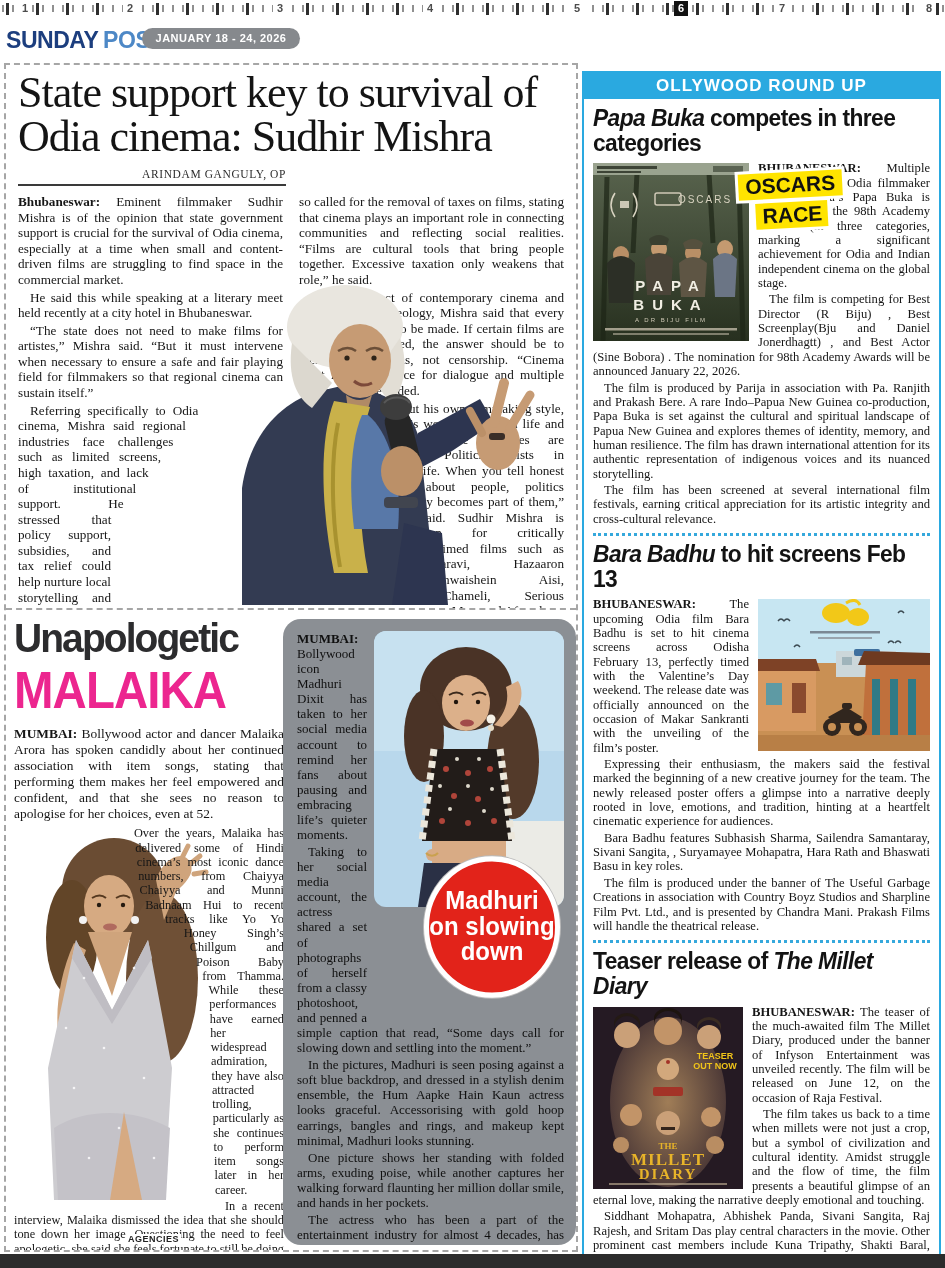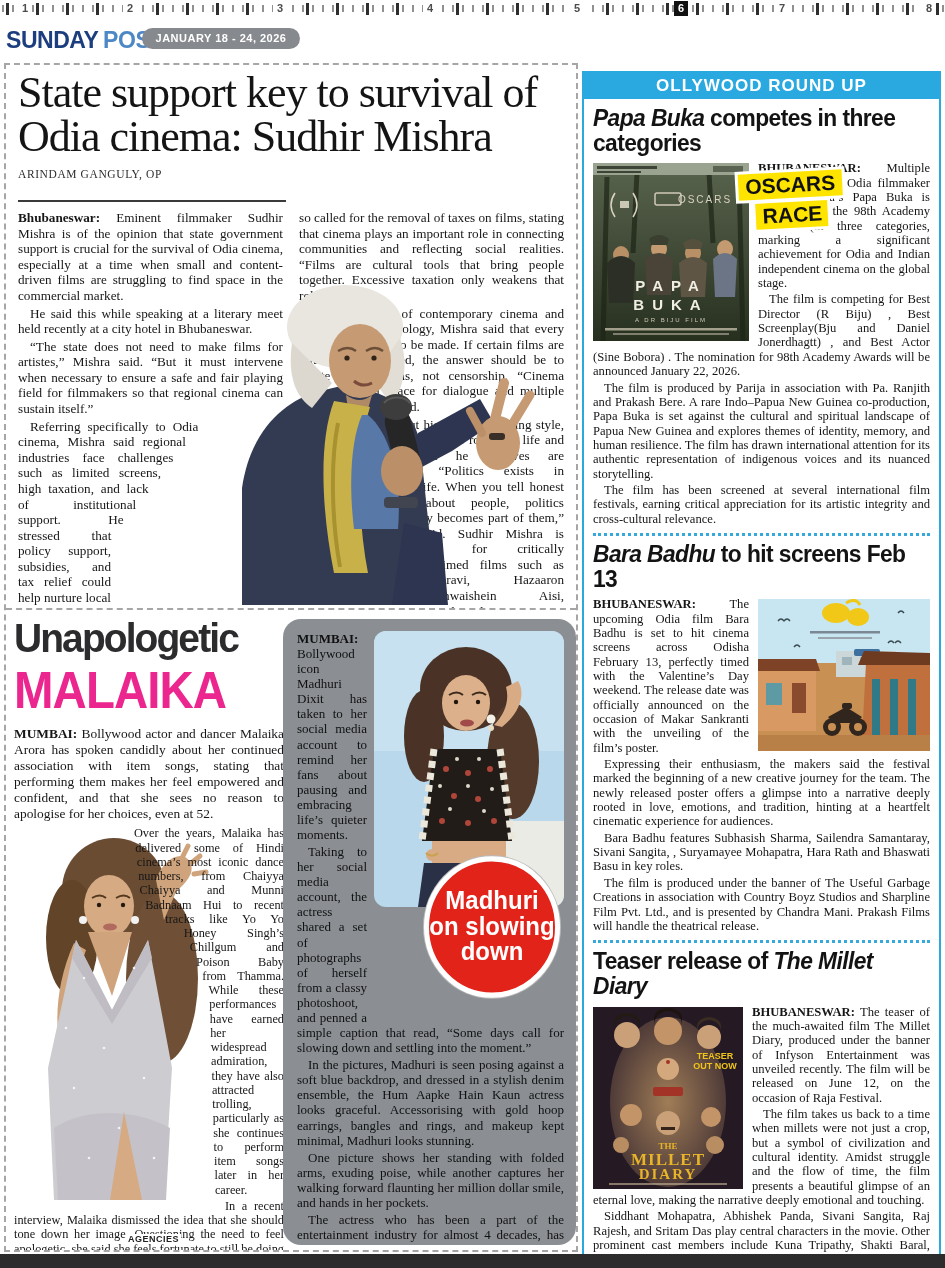--- a/index.html
+++ b/index.html
@@ -30,21 +30,21 @@
   .section-wrap { position:absolute; right:8px; top:6px; display:flex; align-items:center; gap:8px; }
   .section-name { color:#2fb0e8; font-family:"Liberation Sans",sans-serif; font-weight:800; font-size:23px;
     letter-spacing:-0.5px; transform:scaleX(0.97); transform-origin:right; }
 
   
   .left-region { position:absolute; left:4px; top:63px; width:574px; height:1189px; border:2px dashed #a6a6a6; background:#fff; }
   .article-top { position:absolute; left:0; top:0; width:100%; height:545px; border-bottom:2px dashed #a6a6a6;
     padding:6px 12px 0 12px; overflow:hidden; }
   .headline { font-size:44px; line-height:0.99; letter-spacing:-1px; color:#141414; font-weight:normal; }
   .byline { margin-top:10px; width:268px; font-size:11.5px; letter-spacing:0.6px; color:#2c2c2c;
-    border-bottom:2px solid #3a3a3a; padding-bottom:20px; }
+    border-bottom:2px solid #3a3a3a; padding-bottom:4px;text-align:right; }
   .cols { display:flex; gap:16px; margin-top:8px; }
   .col { width:266px; font-size:13.2px; line-height:1.18; text-align:justify; }
   .col p { margin-bottom:2px; }
   .col p.ind { text-indent:12px; }
   .flo-c1 { float:right; width:168px; height:250px; margin-left:4px;
     shape-outside:polygon(58% 0%,100% 0%,100% 100%,0% 100%,0% 50%); }
   .flo-c2 { float:left; width:150px; height:262px; margin-right:4px;
     shape-outside:polygon(0% 0%,10% 0%,68% 52%,100% 84%,100% 100%,0% 100%); }
   .mishra-photo { position:absolute; left:236px; top:218px; width:334px; height:322px; z-index:3; pointer-events:none; }
 

